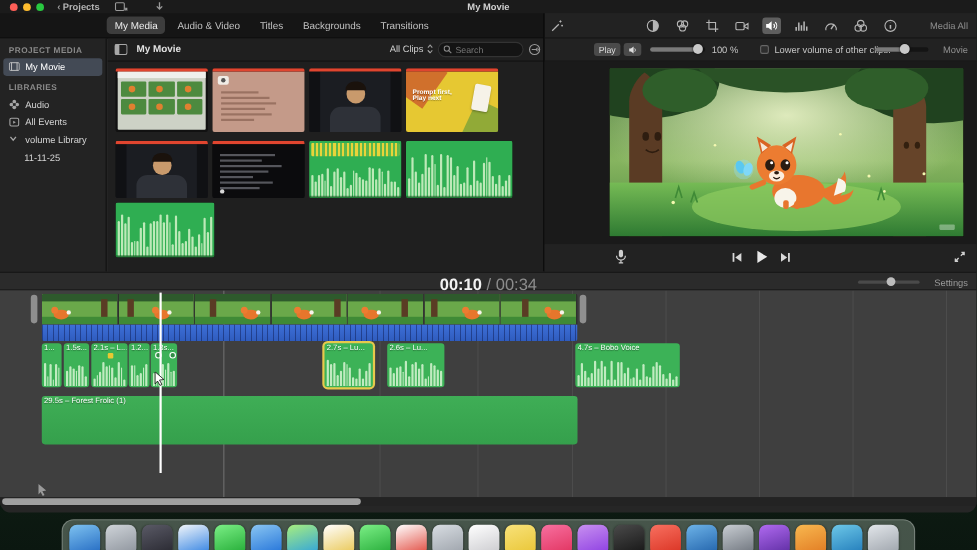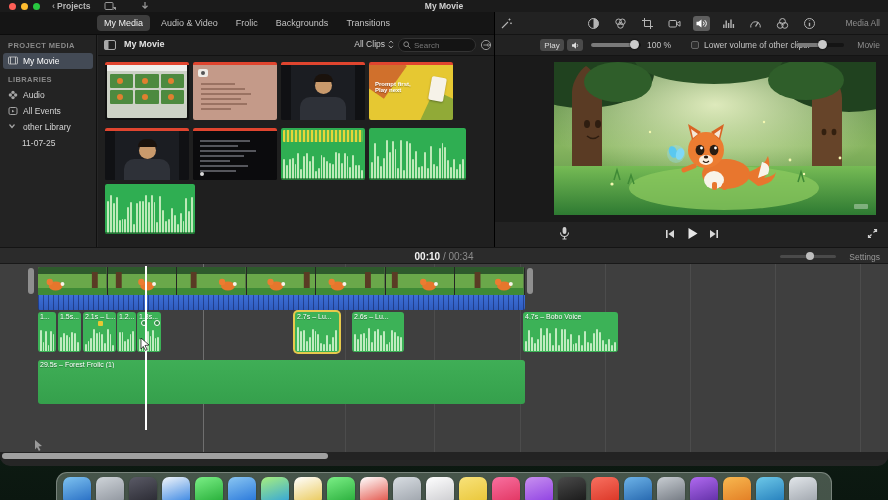--- a/index.html
+++ b/index.html
@@ -63,21 +63,21 @@
   .chkbox { position:absolute; top:6px; width:8px; height:8px; border:1px solid #666; border-radius:2px; background:#2e2e2e; }
 
   .viewer { position:relative; height:166px; background:#1a1a1a; }
   .video-frame { position:absolute; left:59px; top:6px; width:322px; height:153px; background:#000; overflow:hidden; }
 
   .transport { position:relative; height:25px; background:#222; }
   .tr-ic { position:absolute; color:#d8d8d8; }
 
   
   .tl-strip { position:absolute; left:0; top:247px; width:888px; height:17px; background:#2b2b2b; border-top:1px solid #141414; border-bottom:1px solid #191919; }
-  .time-display { position:absolute; left:0; width:888px; text-align:center; top:3px; font-size:10px; color:#8c8c8c; }
+  .time-display { position:absolute; left:0; width:888px; text-align:center; top:3px; font-size:15px; color:#8c8c8c; }
   .time-display .cur { color:#f2f2f2; font-weight:bold; }
   .tl-zoom { position:absolute; right:52px; top:7px; width:56px; height:3px; background:#4a4a4a; border-radius:2px; }
   .tl-zoom .knob { position:absolute; left:26px; top:-3px; width:8px; height:8px; background:#bdbdbd; border-radius:50%; }
   .settings-lbl { position:absolute; right:8px; top:4px; font-size:8.5px; color:#9a9a9a; }
 
   
   .tl-body { position:absolute; left:0; top:264px; width:888px; height:188px; background:#3f3f3f; overflow:hidden; }
   .gridline { position:absolute; top:0; bottom:0; width:1px; background:rgba(255,255,255,0.07); }
   .gridline.bright { background:rgba(255,255,255,0.25); }
   .filmstrip { position:absolute; left:38px; top:3px; width:487px; height:28px; display:flex; overflow:hidden; border-radius:2px 2px 0 0; }
@@ -131,21 +131,21 @@
         <svg width="10" height="10" viewBox="0 0 10 10" fill="none" stroke="#9a9a9a" stroke-width="1.2">
             <path d="M5 1v6M2.5 4.8L5 7.2 7.5 4.8"></path>
           </svg>
       </span>
       <div class="win-title">My Movie</div>
     </div>
 
     <div class="tab-band">
         <div class="tab active">My Media</div>
         <div class="tab">Audio &amp; Video</div>
-        <div class="tab">Frolic</div>
+        <div class="tab">Titles</div>
         <div class="tab">Backgrounds</div>
         <div class="tab">Transitions</div>
       </div>
 
     <div class="sidebar">
       <div class="side-hdr">PROJECT MEDIA</div>
       <div class="side-item sel">
         <span class="side-ic">
           <svg width="10" height="9" viewBox="0 0 10 9" fill="none" stroke="#cfcfcf" stroke-width="0.8">
               <rect x="0.5" y="1" width="9" height="7" rx="1"></rect>
@@ -176,24 +176,24 @@
               </svg>
             </span>
             <span>All Events</span>
           </div>
           <div class="side-item">
             <span class="side-ic">
               <svg width="8" height="8" viewBox="0 0 8 8" fill="none" stroke="#a5a5a5" stroke-width="1.2">
                 <path d="M1.5 2.5L4 5.5 6.5 2.5"></path>
               </svg>
             </span>
-            <span>other Library</span>
+            <span>volume Library</span>
           </div>
           <div class="side-item child">
-            <span>11-07-25</span>
+            <span>11-11-25</span>
           </div>
         </div>
     </div>
 
     <div class="browser">
       <div class="browser-hdr">
         <span class="bh-toggle">
           <svg width="12" height="10" viewBox="0 0 12 10" fill="none" stroke="#a8a8a8" stroke-width="1">
               <rect x="0.5" y="0.5" width="11" height="9" rx="1.5"></rect>
               <rect x="0.5" y="0.5" width="4" height="9" fill="#a8a8a8" stroke="none"></rect>

